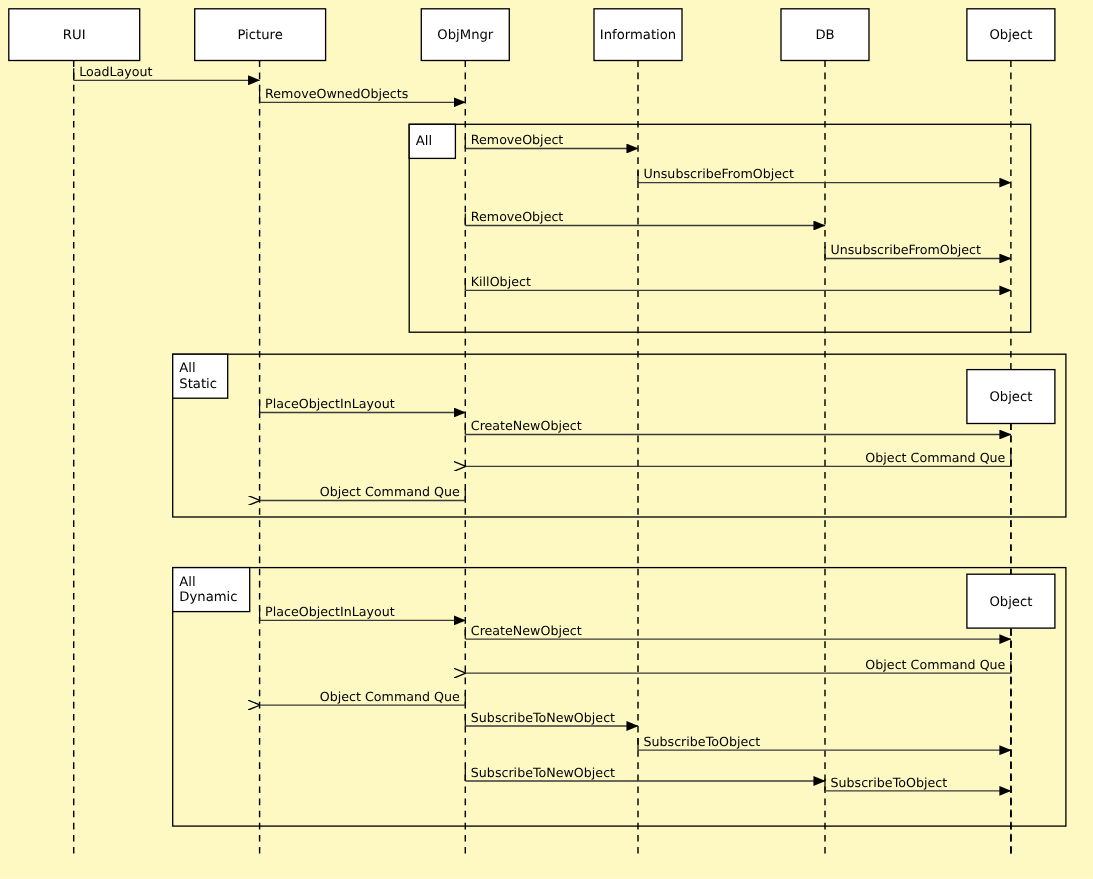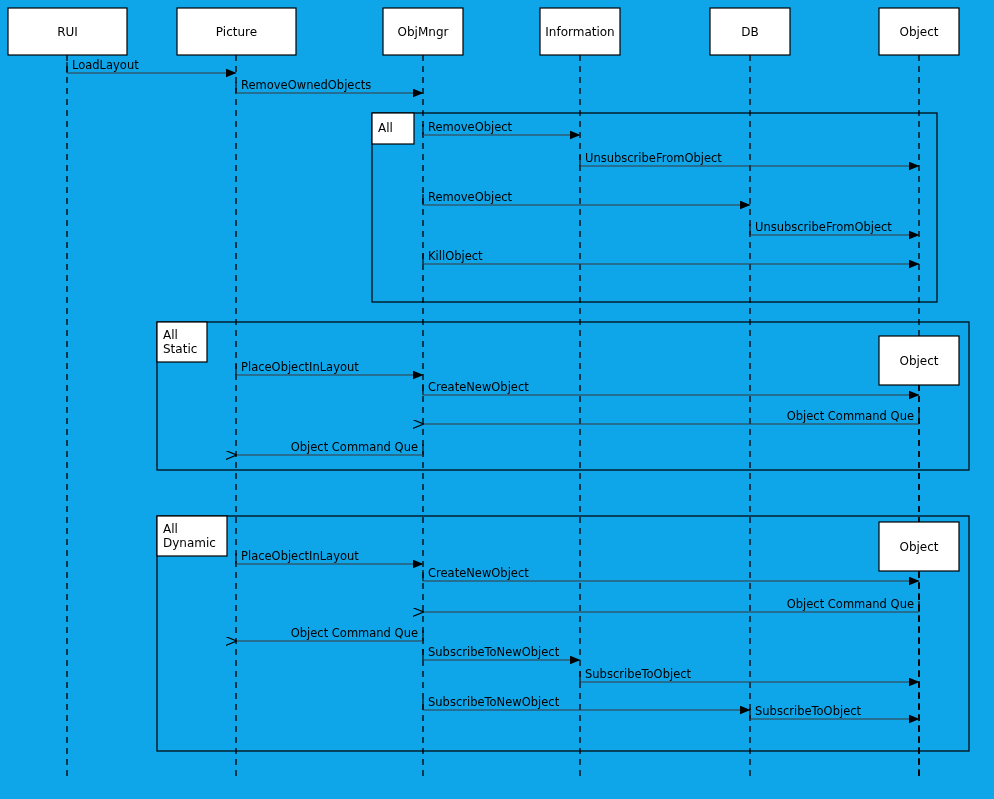--- a/index.html
+++ b/index.html
@@ -8,21 +8,21 @@
     padding: 0;
     background: #ffffff;
   }
   body {
     font-family: "DejaVu Sans", sans-serif;
   }
   #diagram-root {
     position: relative;
     width: 994px;
     height: 799px;
-    background: #0ea5e9;
+    background: #fef9c3;
     overflow: hidden;
     text-align: right;
   }
   svg.diagram-canvas {
     position: absolute;
     left: 0;
     top: 0;
     width: 994px;
     height: 799px;
     display: block;

